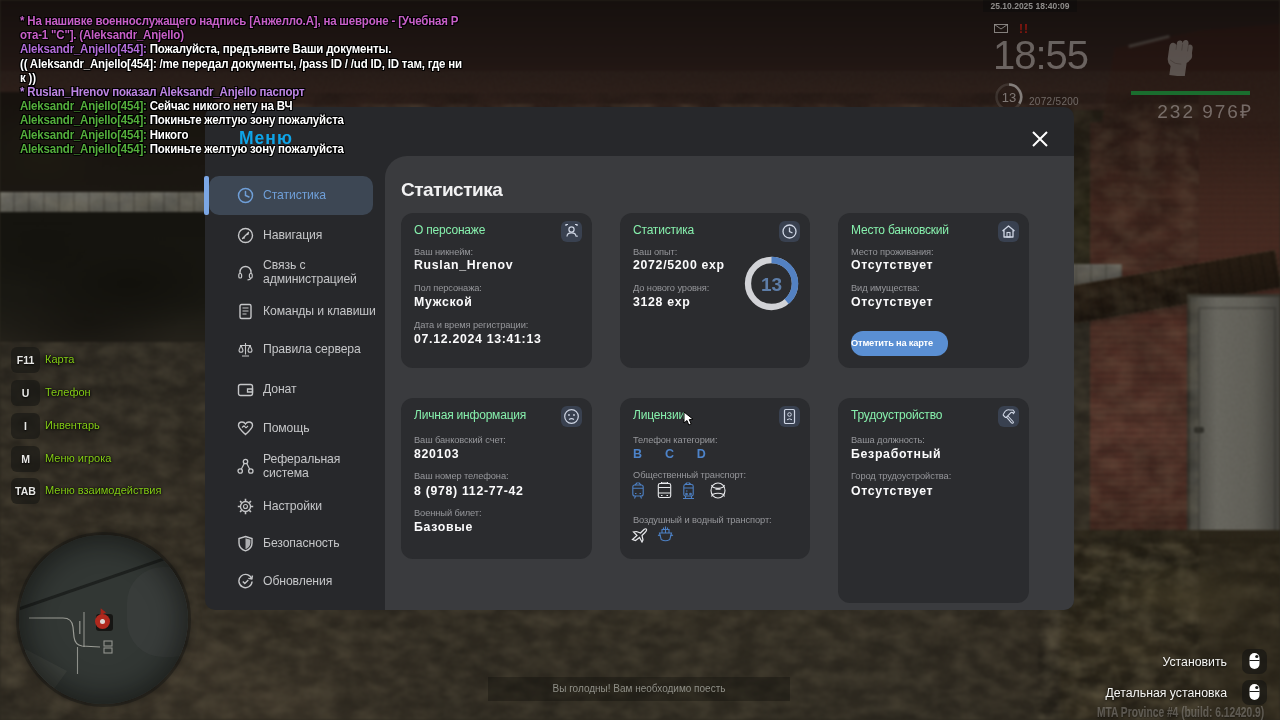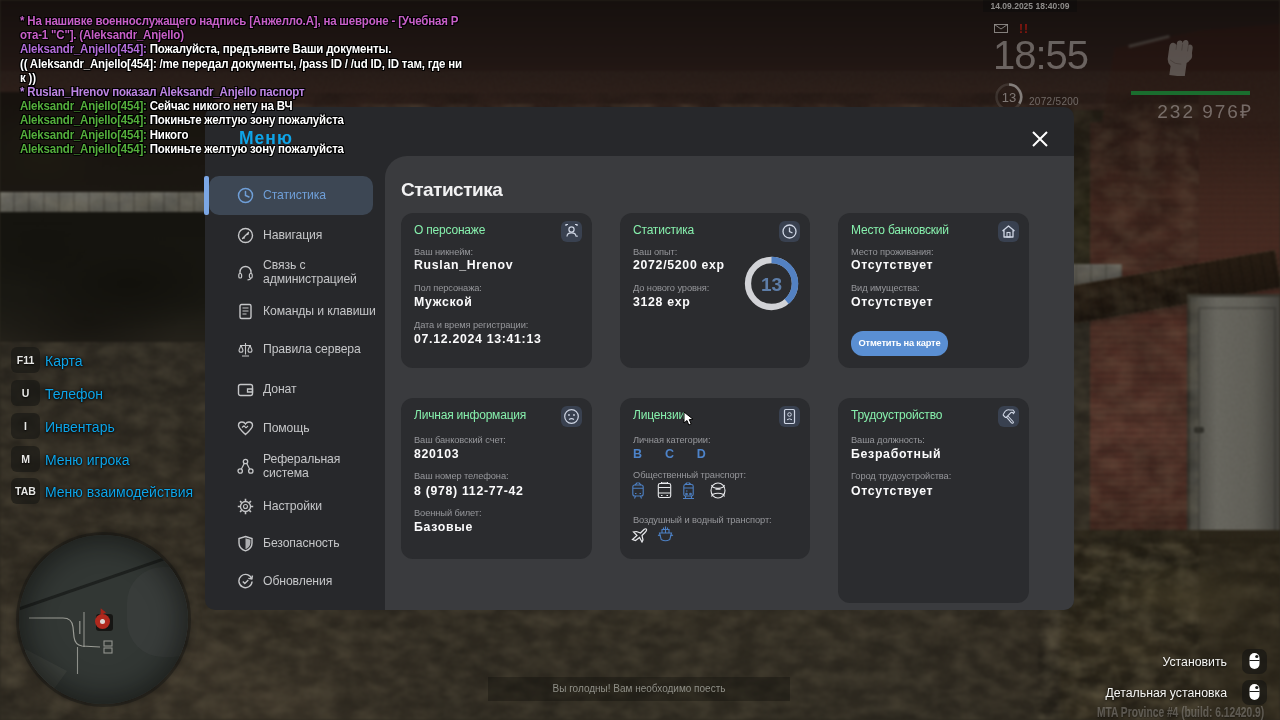--- a/index.html
+++ b/index.html
@@ -41,41 +41,41 @@
 #excl{left:1019px;top:22px;color:#8c1710;font-size:12px;font-weight:bold;letter-spacing:1px}
 #time{left:993px;top:33px;color:rgba(198,193,190,.45);font-size:40px;letter-spacing:-1px}
 #ring13{left:994px;top:82px}
 #lvl13{left:996px;top:90px;width:26px;text-align:center;color:rgba(200,197,195,.55);font-size:13px}
 #exp{left:1029px;top:96px;color:rgba(200,197,195,.45);font-size:10px;letter-spacing:.3px}
 #fist{left:1162px;top:33px;opacity:.6}
 #gbar{left:1131px;top:91px;width:119px;height:4px;background:#1a6d2e}
 #money{left:1140px;top:98px;width:113px;text-align:right;color:rgba(198,193,190,.48);font-size:19px;letter-spacing:2px}
 
 .key{position:absolute;left:11px;width:29px;height:26px;background:rgba(22,22,20,.62);border-radius:6px;color:#e8e8e6;font-size:10.5px;font-weight:bold;text-align:center;line-height:26px;text-shadow:0 1px 2px #000}
-.klabel{position:absolute;left:45px;color:#0ea5e9;font-size:14px;text-shadow:0 1px 3px #000,0 0 2px #000}
+.klabel{position:absolute;left:45px;color:#84cc16;font-size:11px;text-shadow:0 1px 3px #000,0 0 2px #000}
 
 #mapwrap{left:19px;top:535px;width:169px;height:169px;border-radius:50%;background:#323734;overflow:hidden;box-shadow:0 0 0 3px #16161477,0 0 12px #00000088}
 
 #panel{left:205px;top:107px;width:869px;height:503px;background:#27282b;border-radius:10px}
 #menuTitle{left:239px;top:128px;color:#0ea5e9;font-size:17.5px;font-weight:bold;letter-spacing:1px}
 #closeX{left:1031px;top:130px;width:18px;height:18px}
 #sideAccent{left:204px;top:176px;width:5px;height:39px;background:#7ba7e6;border-radius:2px}
 #selPill{left:209px;top:176px;width:164px;height:39px;background:#3d4754;border-radius:10px}
 .nav{position:absolute;left:263px;color:#c5c6c8;font-size:12.2px;letter-spacing:-0.1px;line-height:13.8px}
 .nav.sel{color:#6f9fd8}
 .nicon{position:absolute;left:237px;width:17px;height:17px}
 #content{left:385px;top:156px;width:689px;height:454px;background:#3a3b3e;border-radius:22px 0 10px 0}
 #chead{left:401px;top:179px;color:#f2f2f3;font-size:19px;font-weight:bold;letter-spacing:-0.5px}
 .card{position:absolute;width:191px;background:#2b2c2f;border-radius:12px}
 .ctitle{position:absolute;left:13px;top:10px;color:#86efac;font-size:12px;letter-spacing:-0.2px}
 .chip{position:absolute;right:10px;top:8px;width:21px;height:21px;background:#394150;border-radius:6px}
 .lbl{position:absolute;left:13px;color:#96979b;font-size:9.3px;letter-spacing:-0.1px}
 .val{position:absolute;left:13px;color:#fbfbfc;font-size:12.3px;font-weight:bold;letter-spacing:0.7px}
 .blue{color:#4d83c9}
-#mapbtn{left:851px;top:331px;width:97px;height:25px;background:#5a8fd3;border-radius:12px;color:#fff;font-size:9.3px;font-weight:bold;letter-spacing:-0.2px;text-align:center;line-height:25px}
+#mapbtn{left:851px;top:331px;width:97px;height:25px;background:#5a8fd3;border-radius:12px;color:#fff;font-size:9.3px;font-weight:bold;letter-spacing:-0.2px;line-height:25px}
 
 #hunger{left:488px;top:677px;width:302px;height:24px;background:rgba(8,8,6,.32);color:#8f8f87;font-size:10px;text-align:center;line-height:24px}
 .mousebox{position:absolute;left:1242px;width:25px;height:25px;background:rgba(18,18,16,.6);border-radius:7px}
 .irow{position:absolute;color:#f5f5f3;font-size:12.3px;text-align:right;width:200px;left:1027px;text-shadow:0 1px 3px #000}
 #mta{left:1097px;top:703px;color:rgba(225,222,220,.3);font-size:15.5px;font-weight:bold;white-space:nowrap;transform:scaleX(0.66);transform-origin:0 0;text-shadow:0 1px 2px #00000066}
 </style></head>
 <body>
 
 <div id="bgwrap" style="position:absolute;left:0;top:0;width:1280px;height:720px;filter:blur(1px);overflow:hidden">
 <div class="abs" id="sky"></div>
@@ -106,21 +106,21 @@
       <rect x="1060" y="555" width="220" height="165" filter="url(#n1)" opacity="0.4"></rect>
 <rect x="0" y="160" width="1090" height="560" filter="url(#n2)" opacity="0.42"></rect>
       <rect x="1060" y="560" width="220" height="160" filter="url(#n2)" opacity="0.35"></rect>
 <rect x="0" y="130" width="1280" height="590" filter="url(#n3)" opacity="0.7"></rect>
 </svg>
 <div class="abs" id="treesL"></div>
 <div class="abs" id="bushL"></div>
 <div class="abs" id="dryR"></div>
 </div>
 
-<div class="abs" id="datebox">14.09.2025 18:40:09</div>
+<div class="abs" id="datebox">25.10.2025 18:40:09</div>
 <svg class="abs" id="envel" width="14" height="9" viewBox="0 0 14 9">
     <rect x="0.5" y="0.5" width="13" height="8" fill="none" stroke="#a8a5a2" stroke-opacity=".75"></rect>
     <path d="M0.5 0.5 L7 5 L13.5 0.5" fill="none" stroke="#a8a5a2" stroke-opacity=".75"></path>
   </svg>
 <div class="abs" id="excl">!!</div>
 <div class="abs" id="time">18:55</div>
 <svg class="abs" id="ring13" width="30" height="30" viewBox="0 0 30 30">
     <circle cx="15" cy="15" r="12.5" fill="none" stroke="rgba(160,158,155,.18)" stroke-width="2.6"></circle>
     <path d="M15 2.5 A12.5 12.5 0 0 1 25.3 21.5" fill="none" stroke="rgba(190,187,185,.55)" stroke-width="2.6"></path>
   </svg>
@@ -316,21 +316,21 @@
  <div class="val" style="top:122px">Базовые</div>
 </div>
 
 <div class="card" style="left:620px;top:398px;width:190px;height:161px">
  <div class="ctitle">Лицензии</div>
  <div class="chip"><svg width="21" height="21" viewBox="0 0 21 21">
         <rect x="5.5" y="3.5" width="10" height="14" rx="1.2" fill="none" stroke="#cfd6e4" stroke-width="1.2"></rect>
         <circle cx="10.5" cy="8.5" r="1.8" fill="none" stroke="#cfd6e4" stroke-width="1"></circle>
         <path d="M8 13.8 Q10.5 11.8 13 13.8" fill="none" stroke="#cfd6e4" stroke-width="1"></path>
       </svg></div>
- <div class="lbl" style="top:37px">Личная категории:</div>
+ <div class="lbl" style="top:37px">Телефон категории:</div>
  <div class="val blue" style="top:49px;font-size:12.5px;letter-spacing:9.7px">B C D</div>
  <div class="lbl" style="top:72px">Общественный транспорт:</div>
  <svg style="position:absolute;left:11px;top:84px" width="105" height="17" viewBox="0 0 105 17">
   <g fill="none" stroke="#4d80c4" stroke-width="1.1">
         <path d="M4 3 L6.5 0.5 M10 3 L7.5 0.5"></path>
         <rect x="1.8" y="3" width="10.4" height="11" rx="2"></rect>
         <path d="M2 6.2 L12 6.2 M4 11.5 L5.5 11.5 M8.5 11.5 L10 11.5 M3.5 16.5 L4.5 14 M10.5 16.5 L9.5 14"></path>
       </g>
   <g fill="none" stroke="#e8e9ec" stroke-width="1.1">
         <rect x="27.3" y="1.5" width="12.4" height="14" rx="1.8"></rect>

